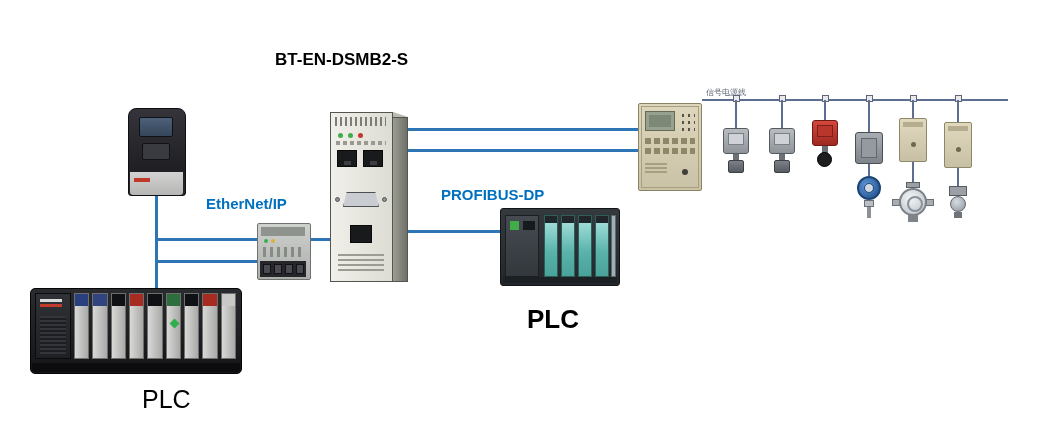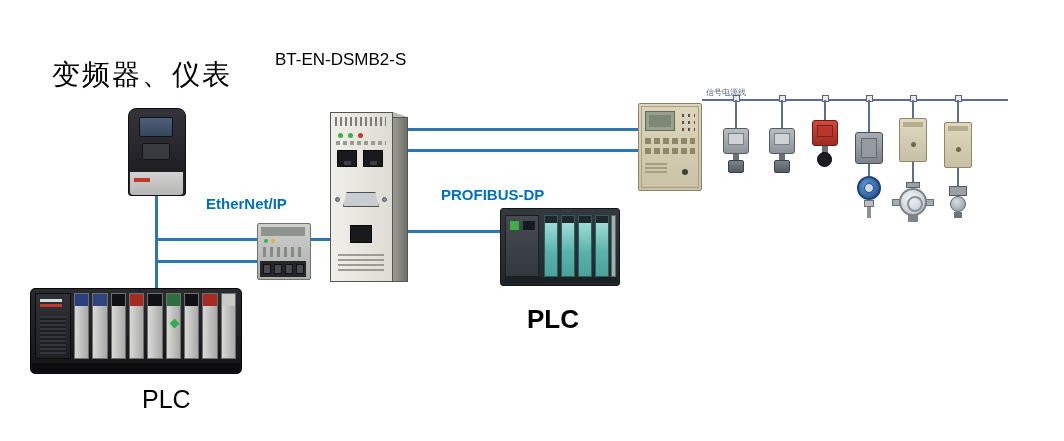--- a/index.html
+++ b/index.html
@@ -4,21 +4,21 @@
 <style>
   *{margin:0;padding:0;box-sizing:border-box}
   html,body{background:#fff}
   body{font-family:"Liberation Sans",sans-serif;color:#000}
   #canvas{position:relative;width:1064px;height:441px;background:#fff;overflow:hidden}
 
   
   .cjk{position:absolute;font-family:"Liberation Serif",serif;color:#000;white-space:nowrap}
   #lbl-inverter{left:52px;top:56px;font-size:28px;letter-spacing:2px}
   #lbl-fire{left:668px;top:56px;font-size:30px;letter-spacing:3px}
-  #lbl-title{position:absolute;left:275px;top:50px;font-size:17px;font-weight:normal}
+  #lbl-title{position:absolute;left:275px;top:50px;font-size:17px;font-weight:bold}
   .proto{position:absolute;font-weight:bold;font-size:15px;color:var(--proto-color,#0070C0);white-space:nowrap}
   #lbl-modbus{left:440px;top:86px}
   #lbl-eth{left:206px;top:195px}
   #lbl-profibus{left:441px;top:186px}
   #lbl-plc-center{position:absolute;left:527px;top:304px;font-size:26px;font-weight:bold}
   #lbl-plc-bottom{position:absolute;left:142px;top:385px;font-size:25px}
   #bus-note{position:absolute;left:706px;top:87px;font-size:8px;color:#5a6472;white-space:nowrap}
 
   
   .hline{position:absolute;height:3px;background:var(--line-color,#2E75B6)}
@@ -151,21 +151,20 @@
   .mod:nth-child(8){--mh:#a82b22}
   .mod:nth-child(9){--mh:#c9c9c7}
   .mod-diamond{position:absolute;left:4px;top:26px;width:7px;height:7px;background:#2fae4c;transform:rotate(45deg)}
   .rack-base{position:absolute;left:2px;bottom:2px;right:2px;height:9px;background:#0c0c0e;border-radius:0 0 4px 4px}
 </style>
 </head>
 <body>
 
 <div id="canvas">
 
-  <div class="cjk" id="lbl-inverter">变频器、仪表</div>
   <div id="lbl-title">BT-EN-DSMB2-S</div>
   <div class="proto" id="lbl-eth">EtherNet/IP</div>
   <div class="proto" id="lbl-profibus">PROFIBUS-DP</div>
   <div id="lbl-plc-center">PLC</div>
   <div id="lbl-plc-bottom">PLC</div>
   <div id="bus-note">信号电源线</div>
 
   <div class="hline" id="line-modbus-1"></div>
   <div class="hline" id="line-modbus-2"></div>
   <div class="hline" id="line-profibus"></div>

